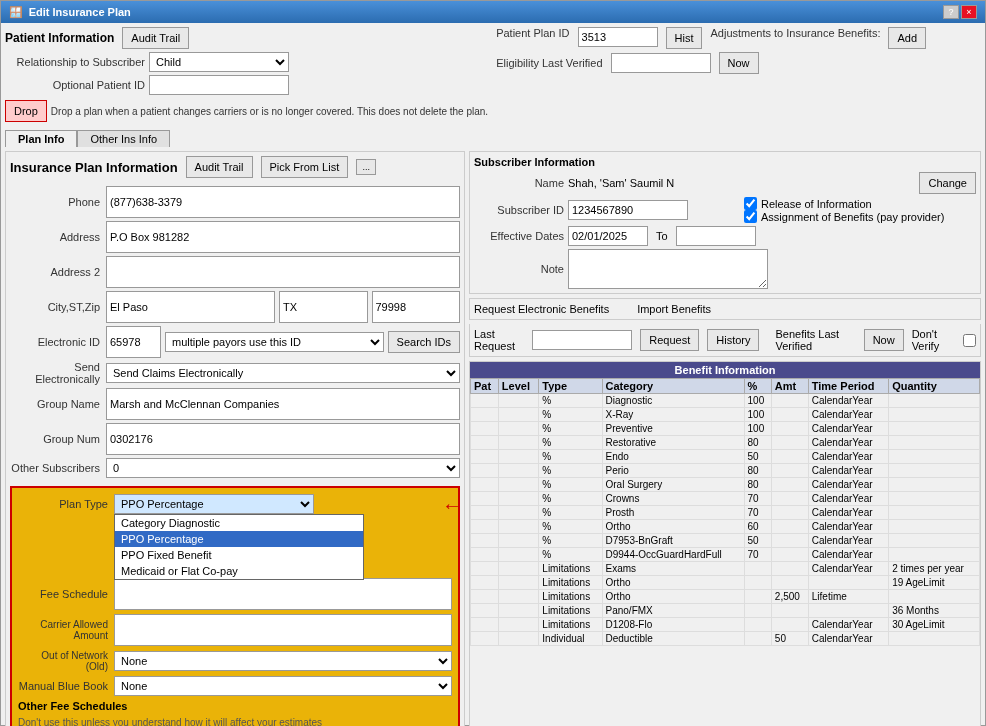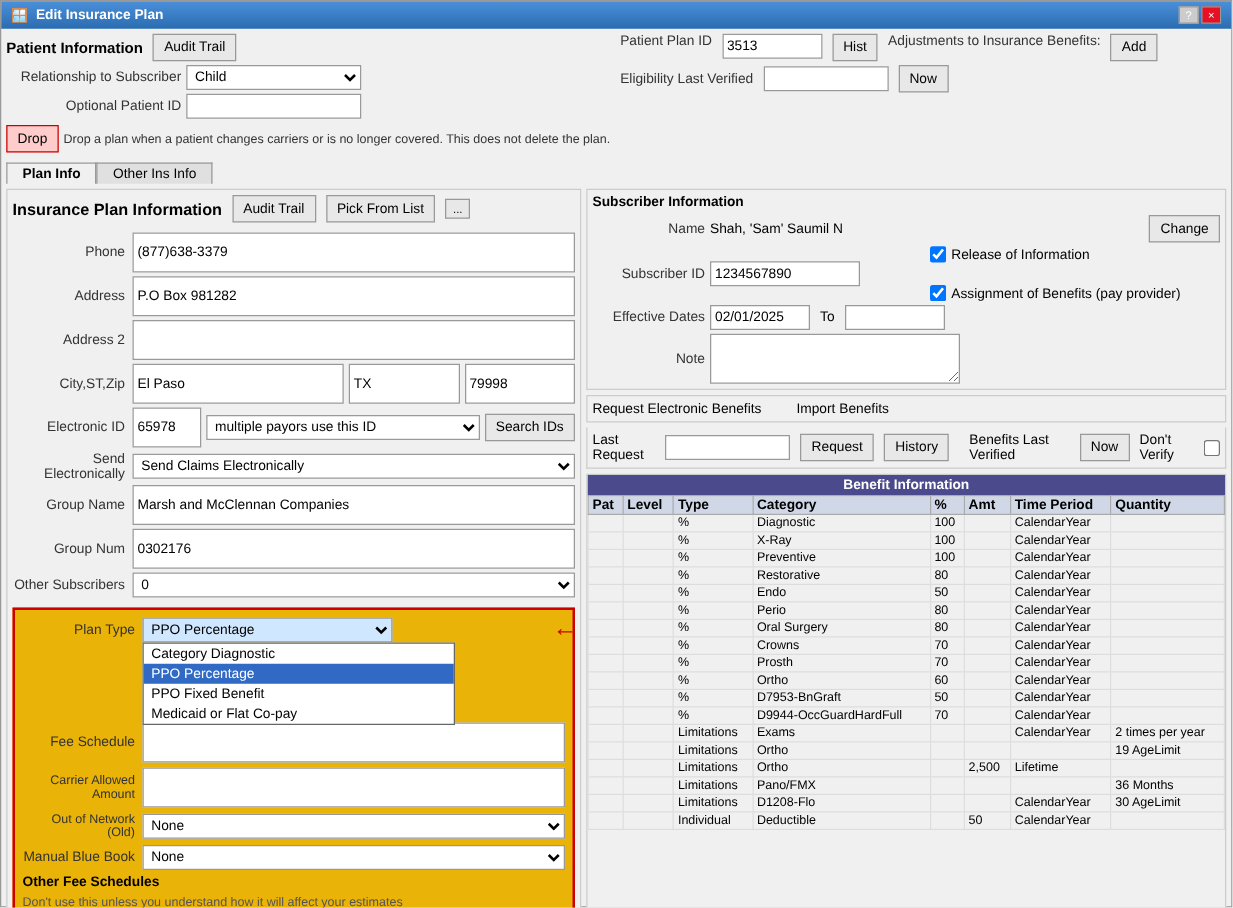--- a/index.html
+++ b/index.html
@@ -261,21 +261,21 @@
           <div style="display:flex; justify-content:space-between; align-items:flex-start;">
             <div style="display:flex; flex-direction:column; gap:3px; flex:1;">
               <div class="form-row">
                 <span class="label" style="width:90px;">Name</span>
                 <span>Shah, 'Sam' Saumil N</span>
                 <button class="btn" style="margin-left:auto;">Change</button>
               </div>
               <div class="form-row">
                 <span class="label" style="width:90px;">Subscriber ID</span>
                 <input class="input-field" style="width: 120px;" value="1234567890">
-                <div style="margin-left:8px; display:flex; flex-direction:column; gap:18px;padding-left:44px;">
+                <div style="margin-left:8px; display:flex; flex-direction:column; gap:0;padding-left:44px;">
                   <div class="checkbox-row">
                     <input type="checkbox" checked="" style="">
                     <span>Release of Information</span>
                   </div>
                   <div class="checkbox-row">
                     <input type="checkbox" checked="" style="">
                     <span>Assignment of Benefits (pay provider)</span>
                   </div>
                 </div>
               </div>

